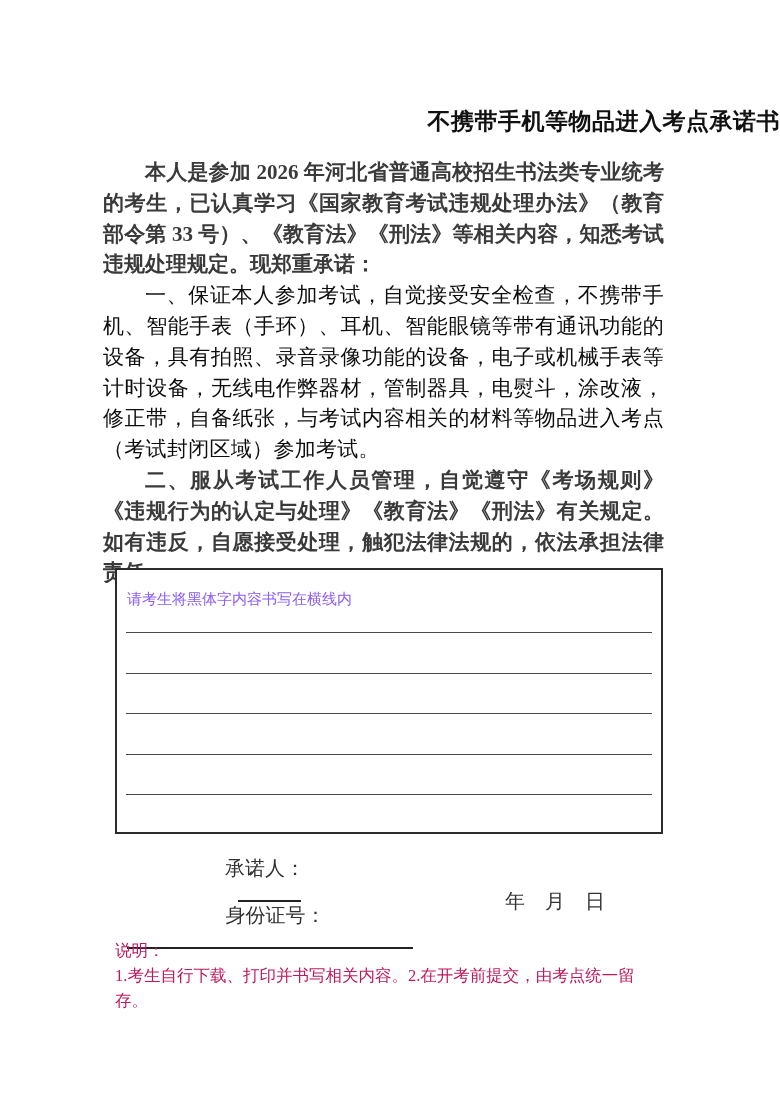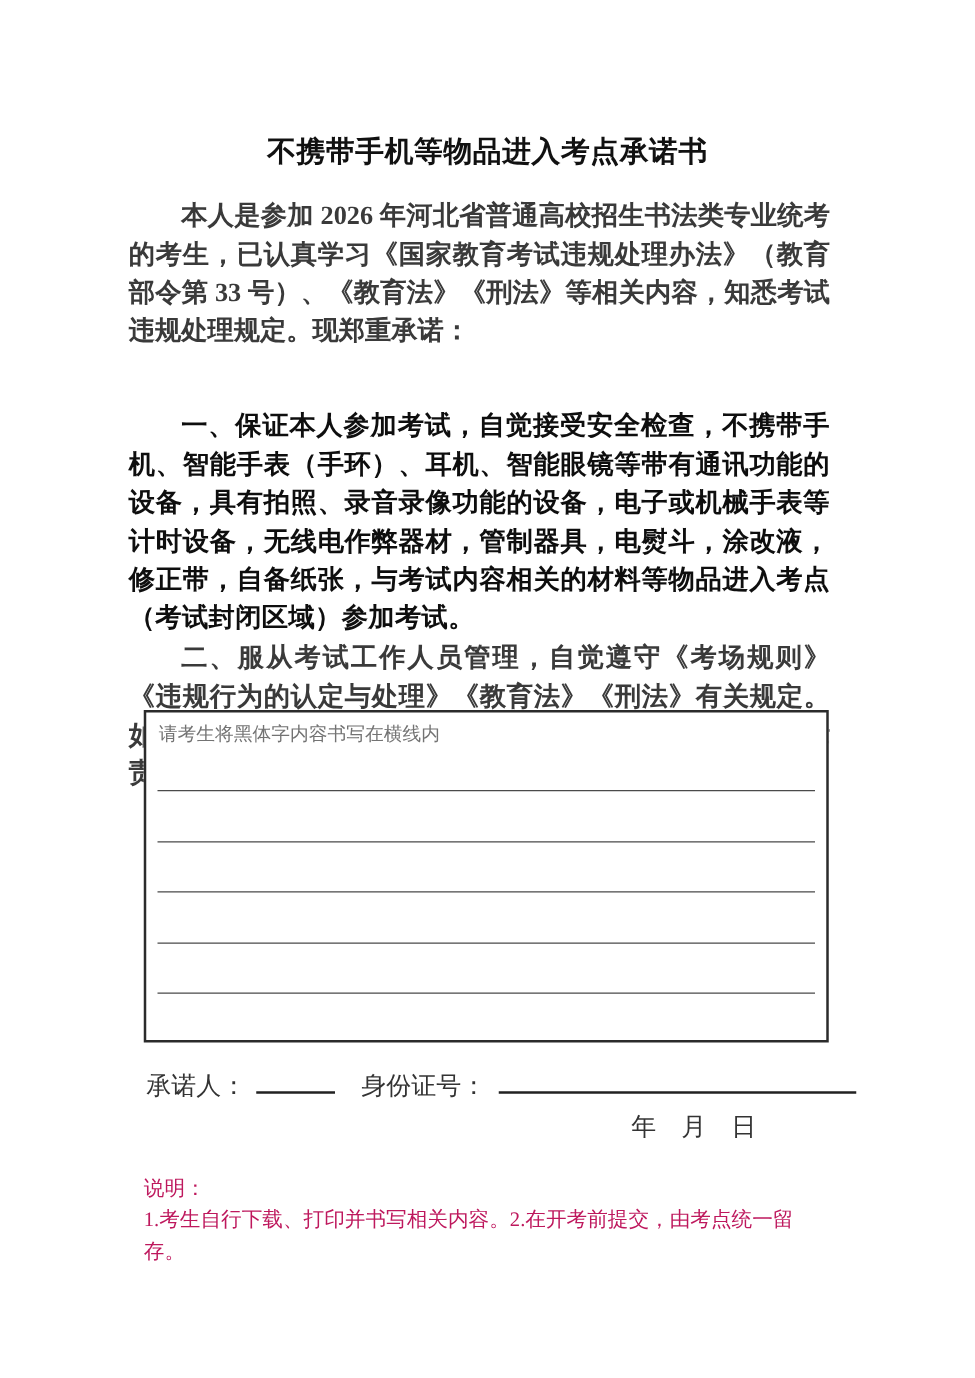--- a/index.html
+++ b/index.html
@@ -11,21 +11,21 @@
     overflow: hidden;
   }
   .page {
     position: relative;
     width: 780px; height: 1102px;
     background: #ffffff;
   }
   .doc-title {
     position: absolute;
     top: 106px; left: 0; width: 780px;
-    text-align: center;
+    text-align: right;
     font-family: "Liberation Sans", "DejaVu Sans", sans-serif;
     font-weight: 700;
     font-size: 23px;
     letter-spacing: 0.5px;
     color: #111111;
     margin: 0;
   }
   .body-text {
     position: absolute;
     top: 157px; left: 103px;
@@ -39,54 +39,54 @@
     font-size: 21px;
     line-height: 30.8px;
   }
   .para.fang {
     font-family: "Liberation Serif", "DejaVu Serif", serif;
     font-weight: 700;
     color: #3a3a3a;
   }
   .para.hei {
     font-family: "Liberation Sans", "DejaVu Sans", sans-serif;
-    font-weight: 700;
+    font-weight: 400;
     color: #0e0e0e;
     letter-spacing: 0.3px;
-    margin-top: 46px;
   }
   .writing-box {
     position: absolute;
     left: 115px; top: 568px;
     width: 544px; height: 262px;
     border: 2px solid #2b2b2b;
     background: #ffffff;
   }
   .writing-box .instruction {
     position: absolute;
-    top: 8px; left: 10px;
+    top: 20px; left: 10px;
     font-family: "Liberation Sans", "DejaVu Sans", sans-serif;
     font-size: 15px;
     font-weight: 400;
-    color: #737373;
+    color: #8b5cf6;
   }
   .wline {
     position: absolute;
     left: 9px; right: 9px;
     height: 0;
     border-top: 1px solid #4a4a4a;
   }
   .sig-row {
     position: absolute;
     left: 117px; top: 855px;
     display: flex;
-    align-items: flex-start;
+    align-items: center;
     font-size: 20px;
     color: #333333;
     white-space: nowrap;
+    flex-direction: column;
   }
   .uline {
     display: inline-block;
     border-bottom: 2px solid #222222;
     height: 18px;
   }
   .uline.short { width: 63px; margin-left: 8px; }
   .uline.long  { width: 286px; margin-left: 10px; }
   .sig-row .id-label { margin-left: 21px; }
   .date-row {

